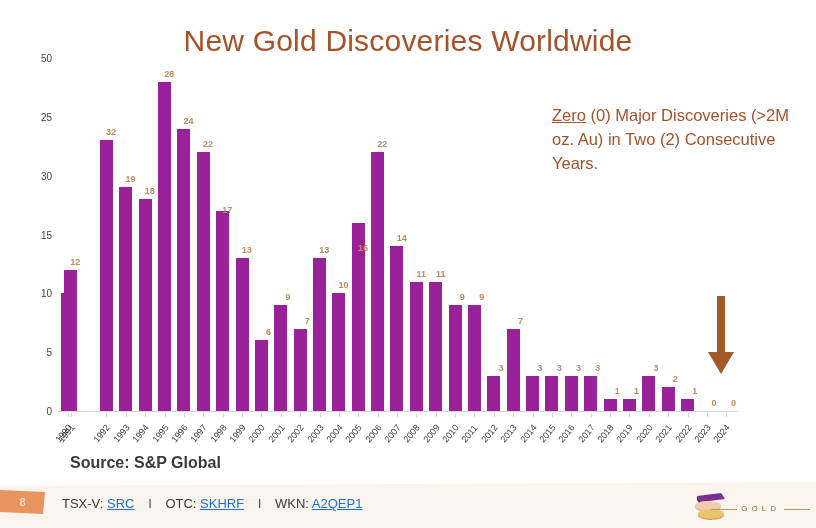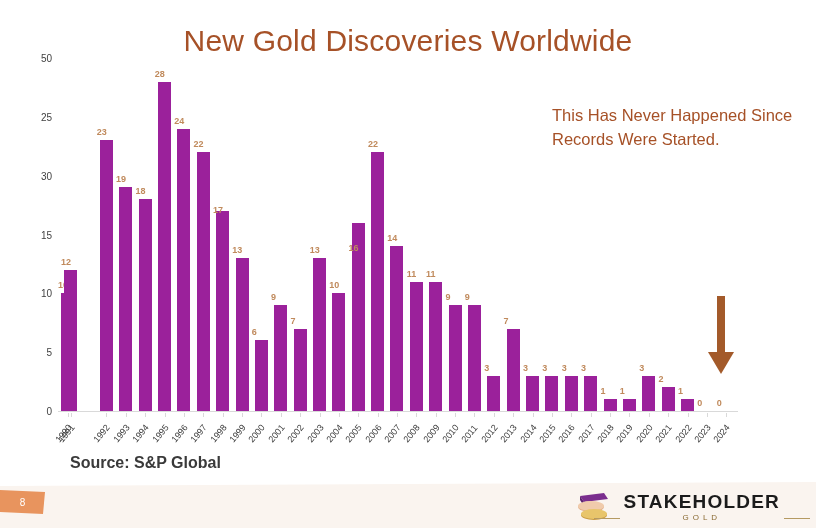--- a/index.html
+++ b/index.html
@@ -62,21 +62,21 @@
   }
   .bar-rect{
     position:absolute;
     bottom:0; left:3px;
     width:13px;
     background:#9B219B;
   }
   .bar-value{
     position:absolute;
     left:0; width:19.37px;
-    text-align:left;
+    text-align:right;
     font-size:9px;
     font-weight:bold;
     color:#C08A5C;
     white-space:nowrap;
   }
   .bar-tick{
     position:absolute;
     top:355px; left:9px;
     width:1px;height:4px;
     background:#d9d9d9;
@@ -204,21 +204,21 @@
         <div class="x-label" style="left: 11.6857px;">1990</div>
       </div>
       <div class="bar-slot" style="left: 3px; width: 19.3714px;">
         <div class="bar-rect" style="height: 141.2px; left: 3.18571px;"></div>
         <div class="bar-value" style="width: 19.3714px; top: 198.8px;">12</div>
         <div class="bar-tick" style="left: 9.68571px;"></div>
         <div class="x-label" style="left: 11.6857px;">1991</div>
       </div>
       <div class="bar-slot" style="left: 38.7429px; width: 19.3714px;">
         <div class="bar-rect" style="height: 270.633px; left: 3.18571px;"></div>
-        <div class="bar-value" style="width: 19.3714px; top: 69.3667px;">23</div>
+        <div class="bar-value" style="width: 19.3714px; top: 69.3667px;">32</div>
         <div class="bar-tick" style="left: 9.68571px;"></div>
         <div class="x-label" style="left: 11.6857px;">1992</div>
       </div>
       <div class="bar-slot" style="left: 58.1143px; width: 19.3714px;">
         <div class="bar-rect" style="height: 223.567px; left: 3.18571px;"></div>
         <div class="bar-value" style="width: 19.3714px; top: 116.433px;">19</div>
         <div class="bar-tick" style="left: 9.68571px;"></div>
         <div class="x-label" style="left: 11.6857px;">1993</div>
       </div>
       <div class="bar-slot" style="left: 77.4857px; width: 19.3714px;">
@@ -403,40 +403,49 @@
       <div class="bar-slot" style="left: 658.629px; width: 19.3714px;">
         <div class="bar-value" style="width: 19.3714px; top: 340px;">0</div>
         <div class="bar-tick" style="left: 9.68571px;"></div>
         <div class="x-label" style="left: 11.6857px;">2024</div>
       </div>
     </div>
   <div id="baseline"></div>
 </div>
 
 <div id="callout">
-  <p class="para">This Has Never Happened Since Records Were Started.</p>
+  <p class="para"><u>Zero</u><span> (0) Major Discoveries (&gt;2M oz. Au) in Two (2) Consecutive Years.</span></p>
 </div>
 
 <svg id="down-arrow" viewBox="0 0 30 80">
   <rect x="11" y="0" width="8" height="58" fill="#A35A2A"></rect>
   <polygon points="2,56 28,56 15,78" fill="#A35A2A"></polygon>
 </svg>
 
 <div id="source-note">Source: S&amp;P Global</div>
 
 <div id="footer">
   <div id="slide-number-badge">8</div>
+  <div id="tickers">
+    <span>TSX-V:</span>
+    <a href="#">SRC</a>
+    <span class="sep">I</span>
+    <span>OTC:</span>
+    <a href="#">SKHRF</a>
+    <span class="sep">I</span>
+    <span>WKN:</span>
+    <a href="#">A2QEP1</a>
+  </div>
 
   <div id="logo">
     <svg id="logo-mark" viewBox="0 0 42 32">
       <path d="M6 5 L30 2 L34 8 L10 11 Z" fill="#7B2E8E"></path>
       <path d="M6 5 L10 11 L10 15 L6 9 Z" fill="#5E2370"></path>
       <ellipse cx="17" cy="16" rx="13" ry="5" fill="#E3B08A"></ellipse>
       <ellipse cx="17" cy="15" rx="13" ry="5" fill="#F0CBAC"></ellipse>
       <ellipse cx="20" cy="24" rx="13" ry="5" fill="#C99A3F"></ellipse>
       <ellipse cx="20" cy="23" rx="13" ry="5" fill="#E8C56B"></ellipse>
     </svg>
     <div id="logo-text">
-      <span id="logo-word">STAKEHOLDER</span>
       <span id="logo-sub">GOLD</span>
     </div>
   </div>
 </div>
 
 </body></html>

